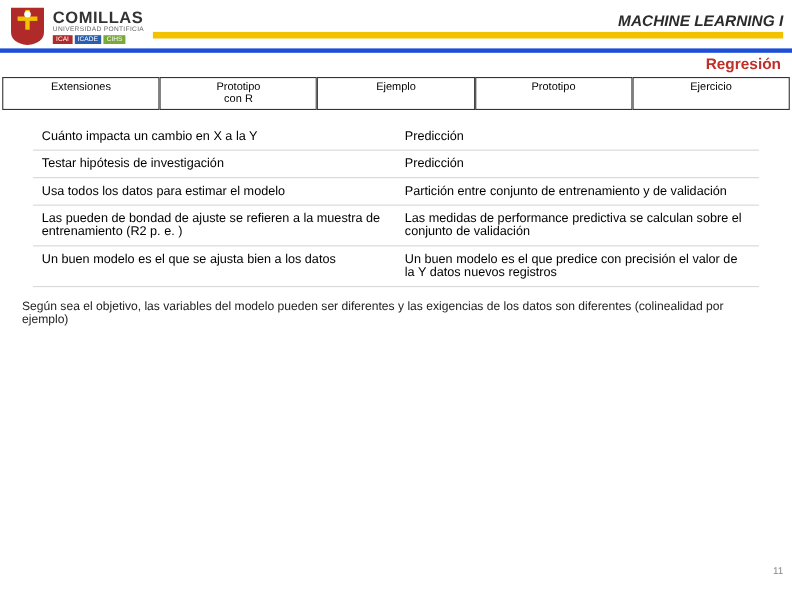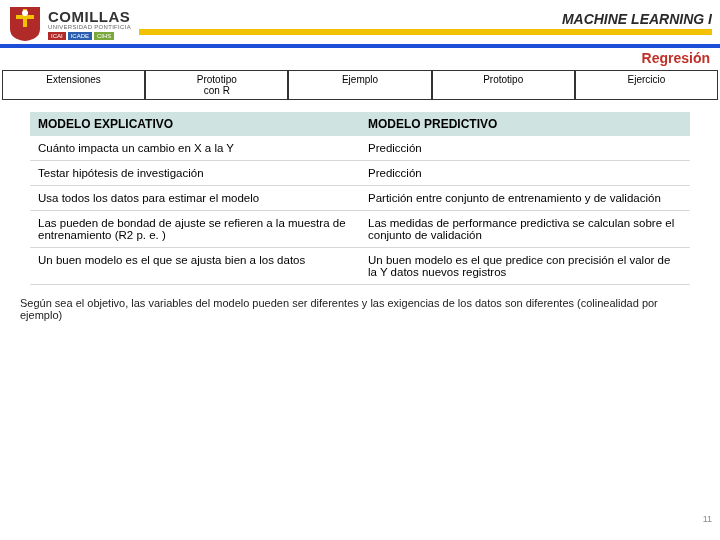--- a/index.html
+++ b/index.html
@@ -120,24 +120,20 @@
   <div class="tab">
     <span class="t1">Prototipo</span>
   </div>
   <div class="tab">
     <span class="t1">Ejercicio</span>
   </div>
 </div>
 
 <table class="content-table">
   <tbody>
-      <tr>
-    <th>MODELO EXPLICATIVO</th>
-    <th>MODELO PREDICTIVO</th>
-  </tr>
   <tr>
     <td>Cuánto impacta un cambio en X a la Y</td>
     <td>Predicción</td>
   </tr>
   <tr>
     <td>Testar hipótesis de investigación</td>
     <td>Predicción</td>
   </tr>
   <tr>
     <td>Usa todos los datos para estimar el modelo</td>

